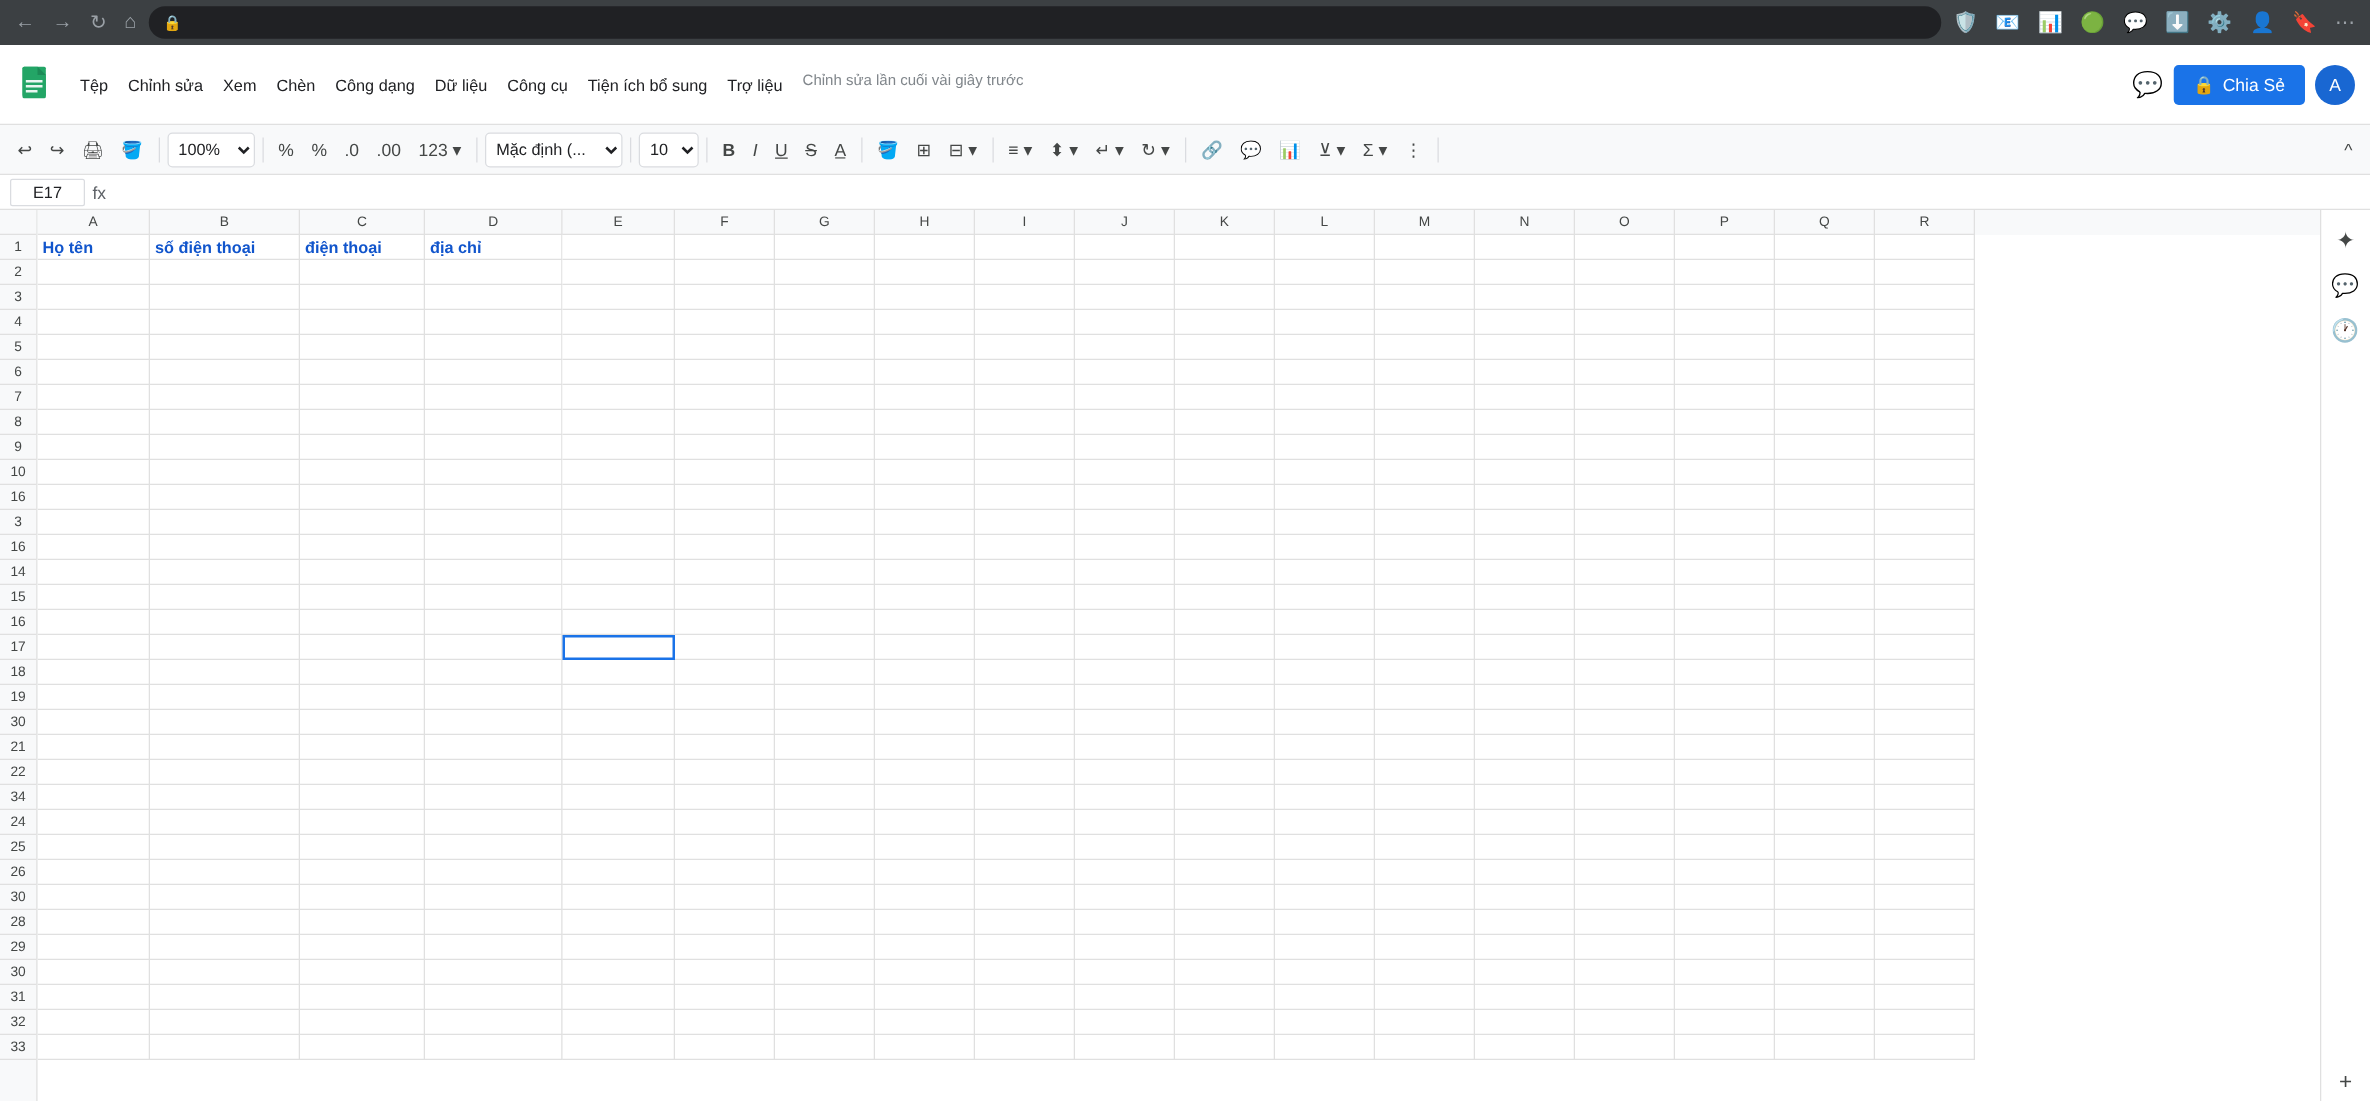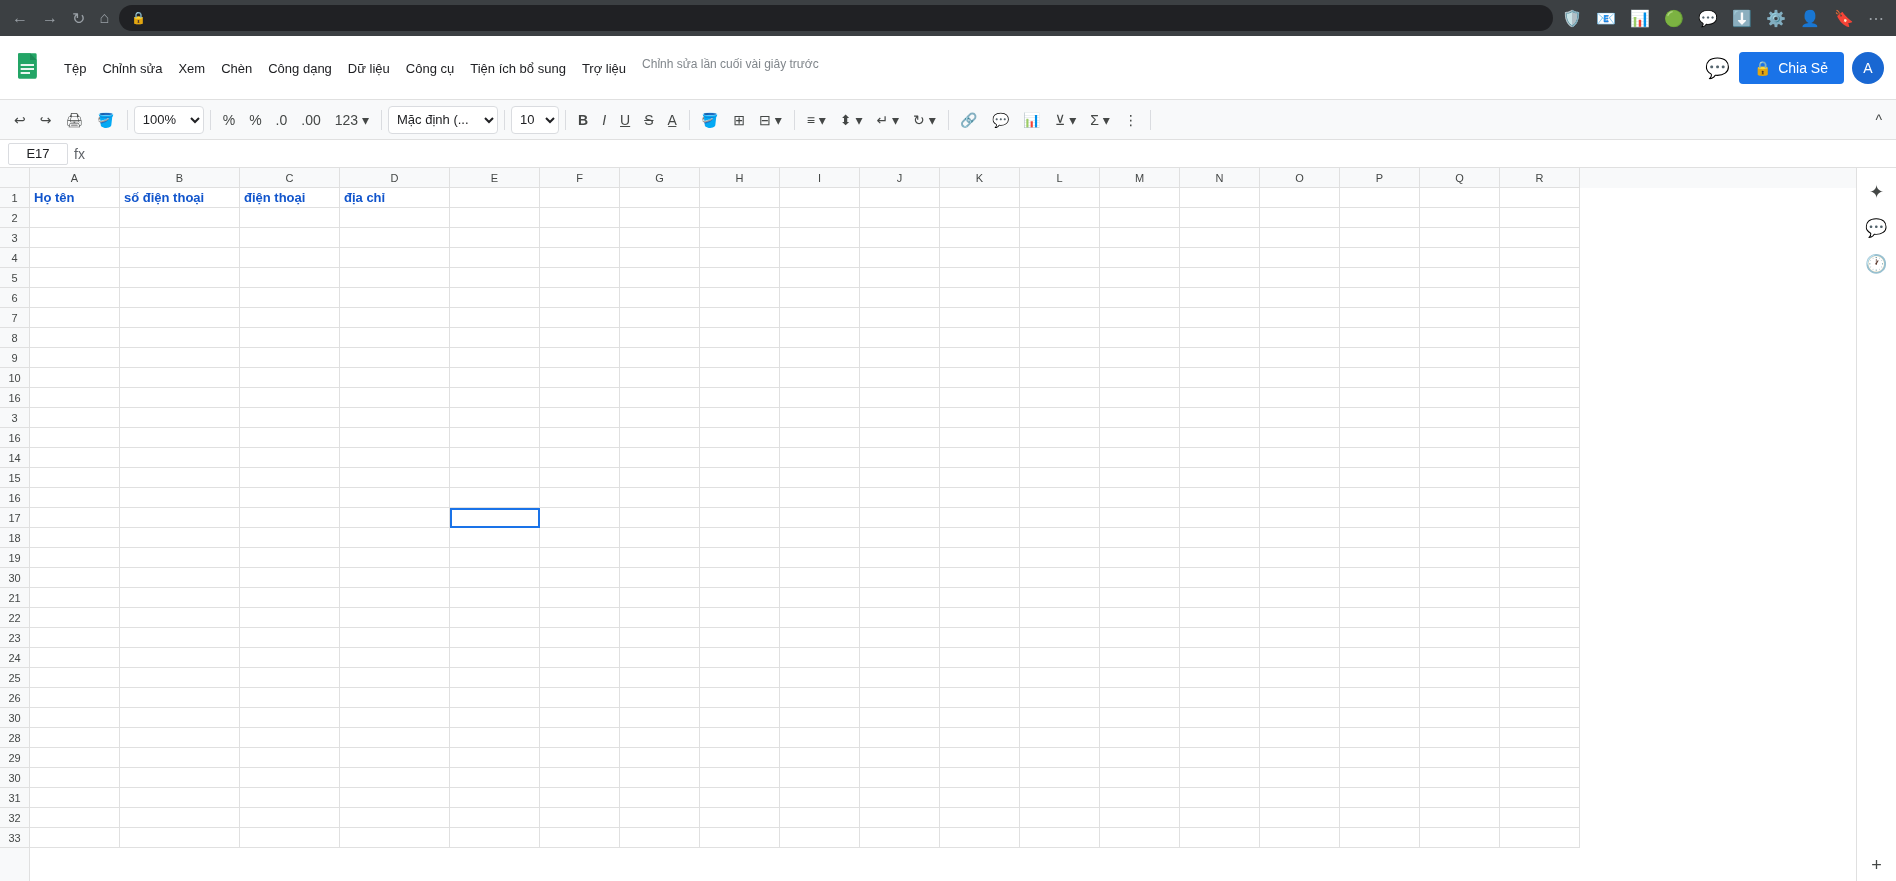--- a/index.html
+++ b/index.html
@@ -450,21 +450,21 @@
         <div class="row-num-cell">16</div>
         <div class="row-num-cell">14</div>
         <div class="row-num-cell">15</div>
         <div class="row-num-cell">16</div>
         <div class="row-num-cell">17</div>
         <div class="row-num-cell">18</div>
         <div class="row-num-cell">19</div>
         <div class="row-num-cell">30</div>
         <div class="row-num-cell">21</div>
         <div class="row-num-cell">22</div>
-        <div class="row-num-cell">23</div>
+        <div class="row-num-cell">34</div>
         <div class="row-num-cell">24</div>
         <div class="row-num-cell">25</div>
         <div class="row-num-cell">26</div>
         <div class="row-num-cell">30</div>
         <div class="row-num-cell">28</div>
         <div class="row-num-cell">29</div>
         <div class="row-num-cell">30</div>
         <div class="row-num-cell">31</div>
         <div class="row-num-cell">32</div>
         <div class="row-num-cell">33</div>

